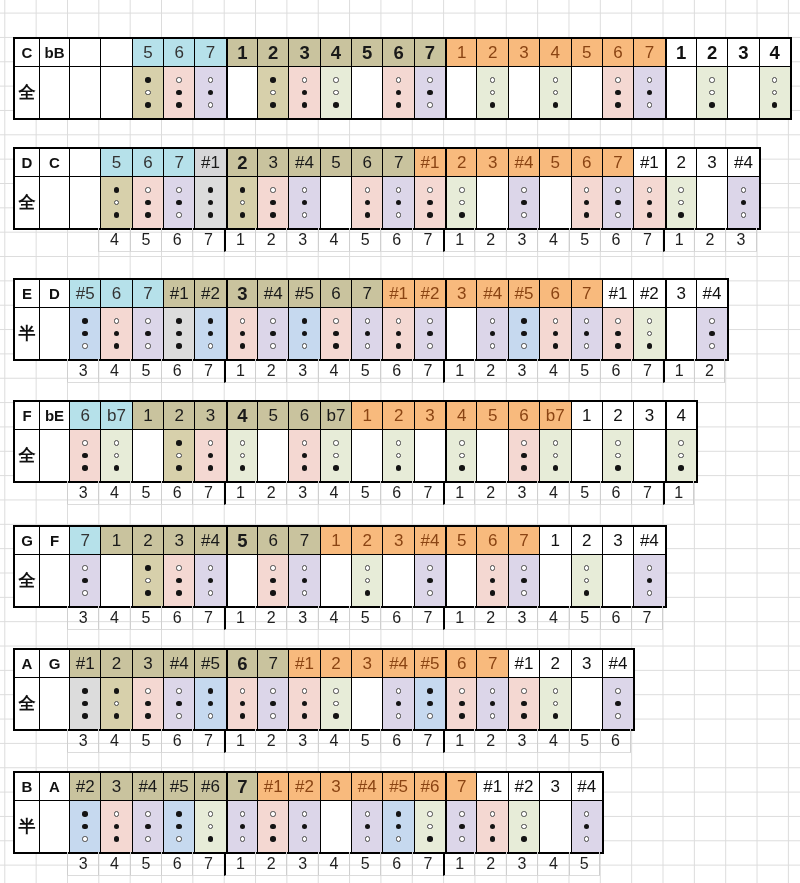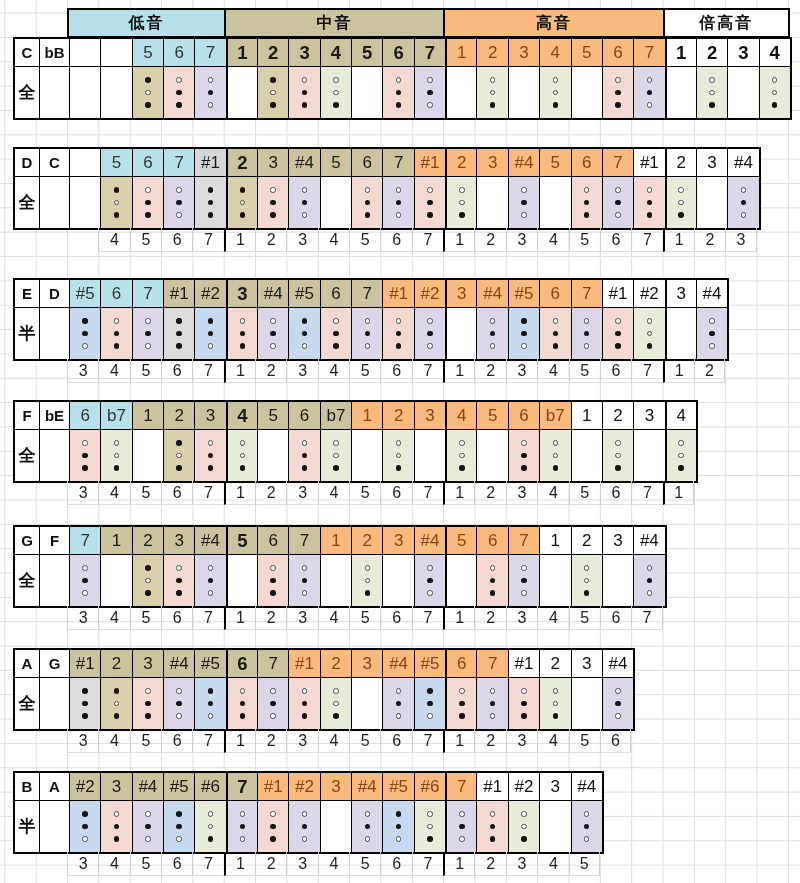--- a/index.html
+++ b/index.html
@@ -44,26 +44,20 @@
     display:flex;align-items:center;justify-content:center;
     font-size:16px;color:#1f1f1f;border-bottom:1px solid #dcdcdc;
   }
   .bcell.last{border-right:1px solid #cfcfcf;}
   .bcell.thick{border-left:2.5px solid #000;}
 </style>
 </head>
 <body>
 
 <div id="canvas">
-    <div class="hdr" style="left: 67px;">
-      <div class="hdr-sec" style="width: 158.75px; background: rgb(182, 225, 234);">低音</div>
-      <div class="hdr-sec" style="width: 221.45px; background: rgb(201, 195, 158);">中音</div>
-      <div class="hdr-sec" style="width: 221.45px; background: rgb(248, 186, 125);">高音</div>
-      <div class="hdr-sec" style="width: 127.4px; background: rgb(255, 255, 255);">倍高音</div>
-    </div>
     <div class="block" style="left: 13px; top: 37px; grid-template-columns: 24px 30px repeat(23, 31.35px); grid-template-rows: 27px 52px;">
       <div class="c first keycell">C</div>
       <div class="c keycell">bB</div>
       <div class="c "></div>
       <div class="c "></div>
       <div class="c num" style="background: rgb(182, 225, 234); color: rgb(51, 51, 51);">5</div>
       <div class="c num" style="background: rgb(182, 225, 234); color: rgb(51, 51, 51);">6</div>
       <div class="c num" style="background: rgb(182, 225, 234); color: rgb(51, 51, 51);">7</div>
       <div class="c thick num bold" style="background: rgb(201, 195, 158); color: rgb(26, 26, 26);">1</div>
       <div class="c num bold" style="background: rgb(201, 195, 158); color: rgb(26, 26, 26);">2</div>

